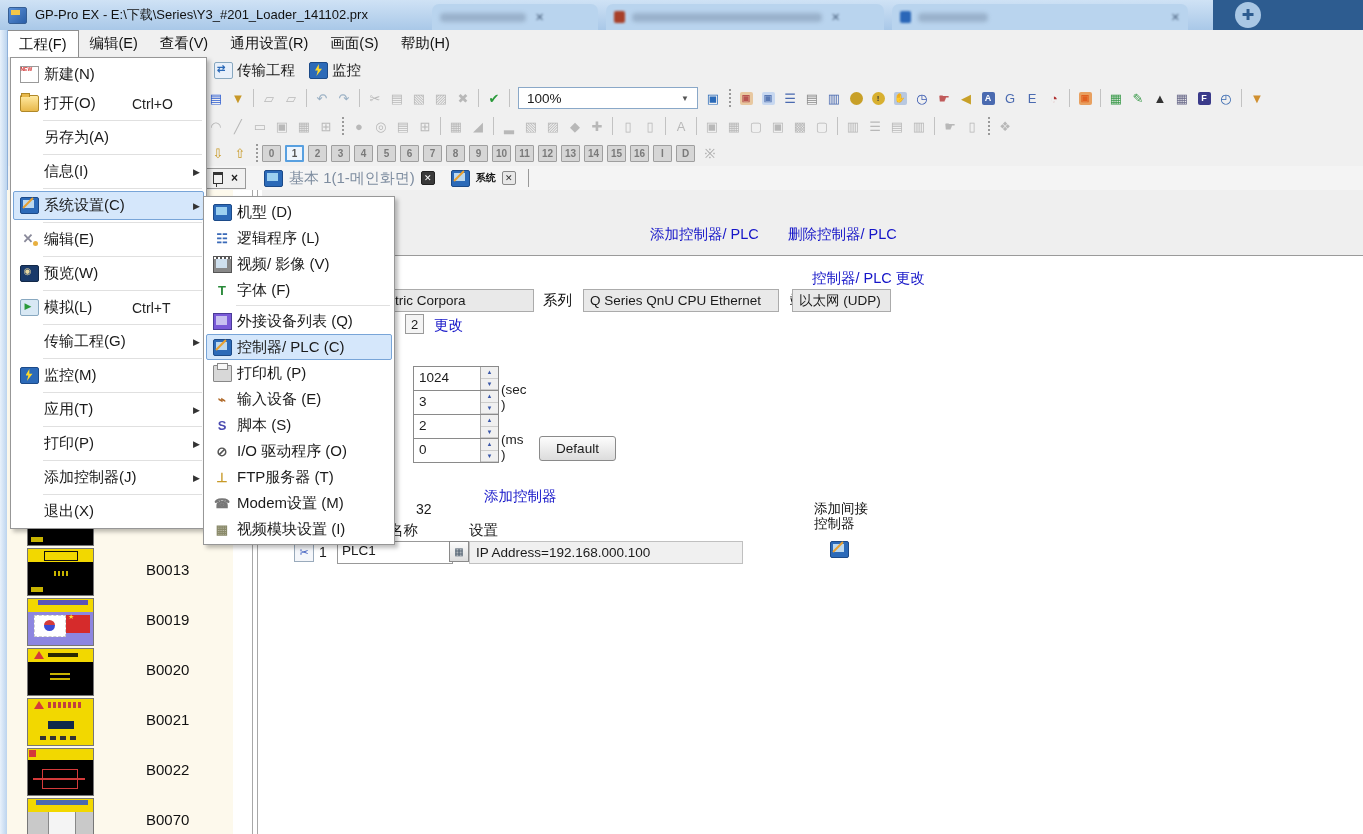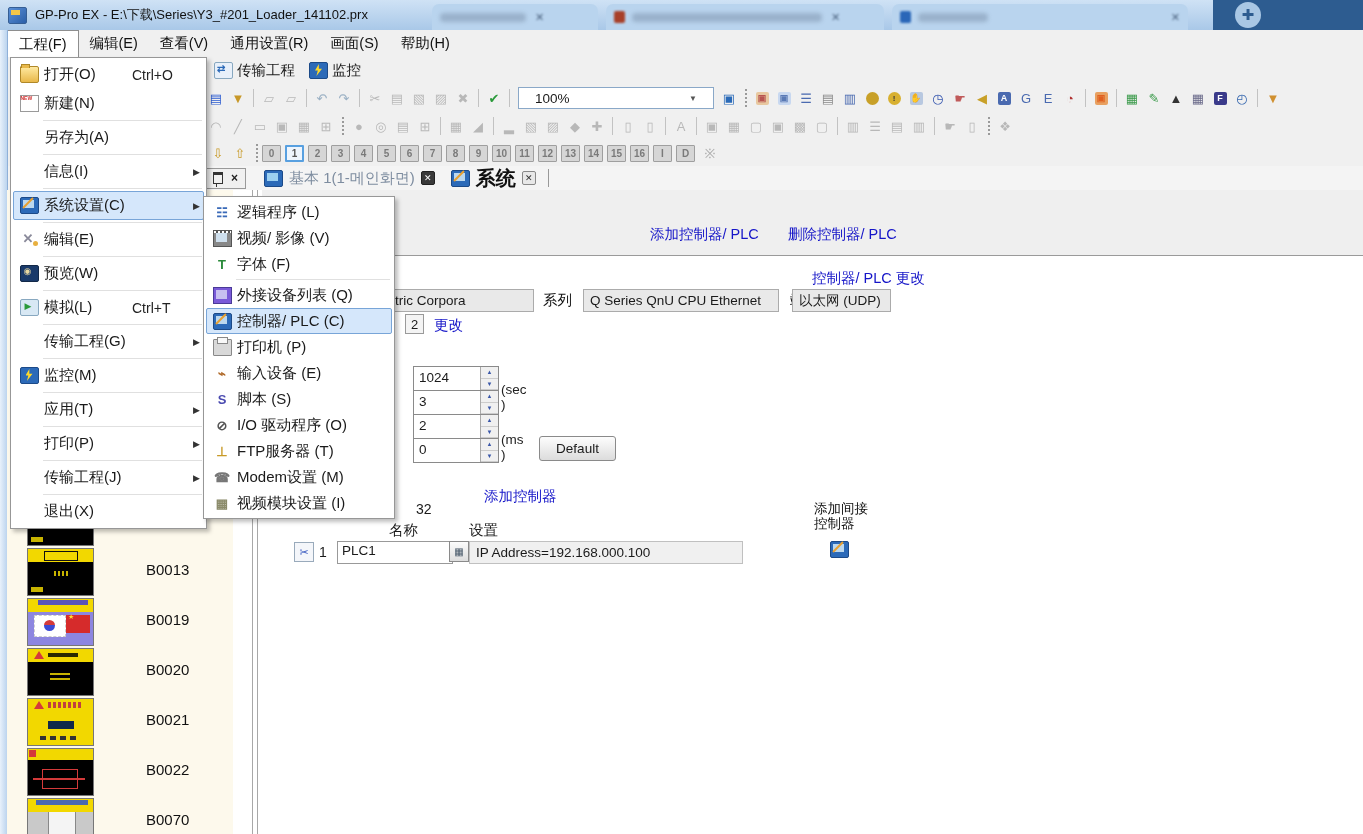--- a/index.html
+++ b/index.html
@@ -36,34 +36,34 @@
   .tbi{width:20px;height:20px;display:flex;align-items:center;justify-content:center;margin:0 1px;}
   .tbi span.gl{font-size:13px;line-height:1;}
   .tbi .ci{width:13px;height:13px;border-radius:50%;display:flex;align-items:center;justify-content:center;
     font-size:8px;font-weight:bold;color:#fff;}
   .tbi .sq{width:13px;height:13px;border-radius:2px;display:flex;align-items:center;justify-content:center;
     font-size:9px;font-weight:bold;color:#fff;}
   .tb-sep{width:1px;height:18px;background:#c2c2c2;margin:0 4px;}
   .tb-dotsep{width:5px;height:18px;margin:0 3px;background:
     repeating-linear-gradient(#9a9a9a 0 2px,transparent 2px 4px);background-size:2px 100%;background-repeat:no-repeat;background-position:center;}
   .zoom-combo{width:162px;height:20px;background:#fff;border:1px solid #8aa8c8;display:flex;align-items:center;
-    padding:0 16px;font-size:13.5px;justify-content:space-between;margin:0 4px;}
+    padding:0 8px;font-size:13.5px;justify-content:space-between;margin:0 4px;}
   .zoom-combo .arr{font-size:8px;color:#555;}
   .numbtn{width:17px;height:15px;background:#d6d6d6;border:1px solid #9f9f9f;color:#7a7a7a;
     font-size:10px;font-weight:bold;display:flex;align-items:center;justify-content:center;margin-right:4px;border-radius:1px;}
   .numbtn.sel{background:#eef5fd;border:2px solid #58a0e0;color:#555;width:15px;height:13px;}
   
   .tabbar{position:absolute;left:7px;top:166px;width:1356px;height:24px;background:#f4f4f4;display:flex;align-items:center;padding-left:198px;}
   .panel-mini{display:flex;align-items:center;gap:8px;border:1px solid #999;background:#f0f0f0;height:19px;padding:0 7px;margin-right:10px;}
   .pin-ic{width:8px;height:8px;border:1px solid #333;border-top:3px solid #333;position:relative;}
   .pin-ic:after{content:"";position:absolute;left:2px;top:8px;width:1px;height:4px;background:#333;}
   .mini-x{font-size:12px;font-weight:bold;color:#222;}
   .doc-tab{display:flex;align-items:center;gap:6px;padding:0 8px;height:24px;}
   .doc-tab .lbl1{color:#7e8da0;font-size:15px;}
-  .doc-tab .lbl2{color:#111;font-weight:bold;font-size:20px;}
+  .doc-tab .lbl2{color:#111;font-weight:bold;font-size:10px;}
   .closebox{width:12px;height:12px;display:flex;align-items:center;justify-content:center;font-size:9px;border-radius:2px;}
   .closebox.dark{background:#3a3a3a;color:#fff;border:1px solid #222;}
   .closebox.light{background:#e8e8e8;color:#333;border:1px solid #888;}
   .tab-vsep{width:1px;height:18px;background:#999;margin-left:4px;}
   
   .left-strip{position:absolute;left:0;top:30px;width:7px;height:804px;background:linear-gradient(90deg,#e8f1fb,#bcd4ee);border-right:1px solid #8fb0d8;}
   .screens-panel{position:absolute;left:7px;top:190px;width:226px;height:644px;background:#fdf9ec;}
   .panel-gap{position:absolute;left:233px;top:190px;width:29px;height:644px;background:#fff;}
   .panel-gap:before{content:"";position:absolute;left:19px;top:0;width:1px;height:100%;background:#a8a8a8;}
   .panel-gap:after{content:"";position:absolute;left:24px;top:0;width:1px;height:100%;background:#a8a8a8;}
@@ -643,34 +643,34 @@
     <div class="plcrow-idx">1</div>
     <div class="plcrow-name">PLC1</div>
     <div class="plcrow-btn">▦</div>
     <div class="plcrow-set">IP Address=192.168.000.100</div>
     <span class="mic mic-monitor-edit ind-icon"></span>
   </div>
 
   <div class="menu file-menu" id="file-menu">
       <div class="menu-item">
         <span class="gutter">
+          <span class="mic mic-new"></span>
+        </span>
+        <span class="lbl">新建(N)</span>
+        <span class="short"></span>
+        <span class="arrow"></span>
+      </div>
+      <div class="menu-item">
+        <span class="gutter">
           <span class="mic mic-folder"></span>
         </span>
         <span class="lbl">打开(O)</span>
         <span class="short">Ctrl+O</span>
         <span class="arrow"></span>
       </div>
-      <div class="menu-item">
-        <span class="gutter">
-          <span class="mic mic-new"></span>
-        </span>
-        <span class="lbl">新建(N)</span>
-        <span class="short"></span>
-        <span class="arrow"></span>
-      </div>
       <div class="menu-sep"></div>
       <div class="menu-item">
         <span class="gutter">
           <span class="mic"></span>
         </span>
         <span class="lbl">另存为(A)</span>
         <span class="short"></span>
         <span class="arrow"></span>
       </div>
       <div class="menu-sep"></div>
@@ -752,37 +752,45 @@
         </span>
         <span class="lbl">打印(P)</span>
         <span class="short"></span>
         <span class="arrow">▶</span>
       </div>
       <div class="menu-sep"></div>
       <div class="menu-item">
         <span class="gutter">
           <span class="mic"></span>
         </span>
-        <span class="lbl">传输工程(J)</span>
+        <span class="lbl">添加控制器(J)</span>
         <span class="short"></span>
         <span class="arrow">▶</span>
       </div>
       <div class="menu-sep"></div>
       <div class="menu-item">
         <span class="gutter">
           <span class="mic"></span>
         </span>
         <span class="lbl">退出(X)</span>
         <span class="short"></span>
         <span class="arrow"></span>
       </div>
     </div>
   <div class="menu sys-submenu" id="sys-submenu">
       <div class="menu-item">
         <span class="gutter">
+          <span class="mic mic-monitor"></span>
+        </span>
+        <span class="lbl">机型 (D)</span>
+        <span class="short"></span>
+        <span class="arrow"></span>
+      </div>
+      <div class="menu-item">
+        <span class="gutter">
           <span class="glyph-ic" style="color: rgb(58, 106, 184); font-weight: bold;">☷</span>
         </span>
         <span class="lbl">逻辑程序 (L)</span>
         <span class="short"></span>
         <span class="arrow"></span>
       </div>
       <div class="menu-item">
         <span class="gutter">
           <span class="mic mic-film"></span>
         </span>

